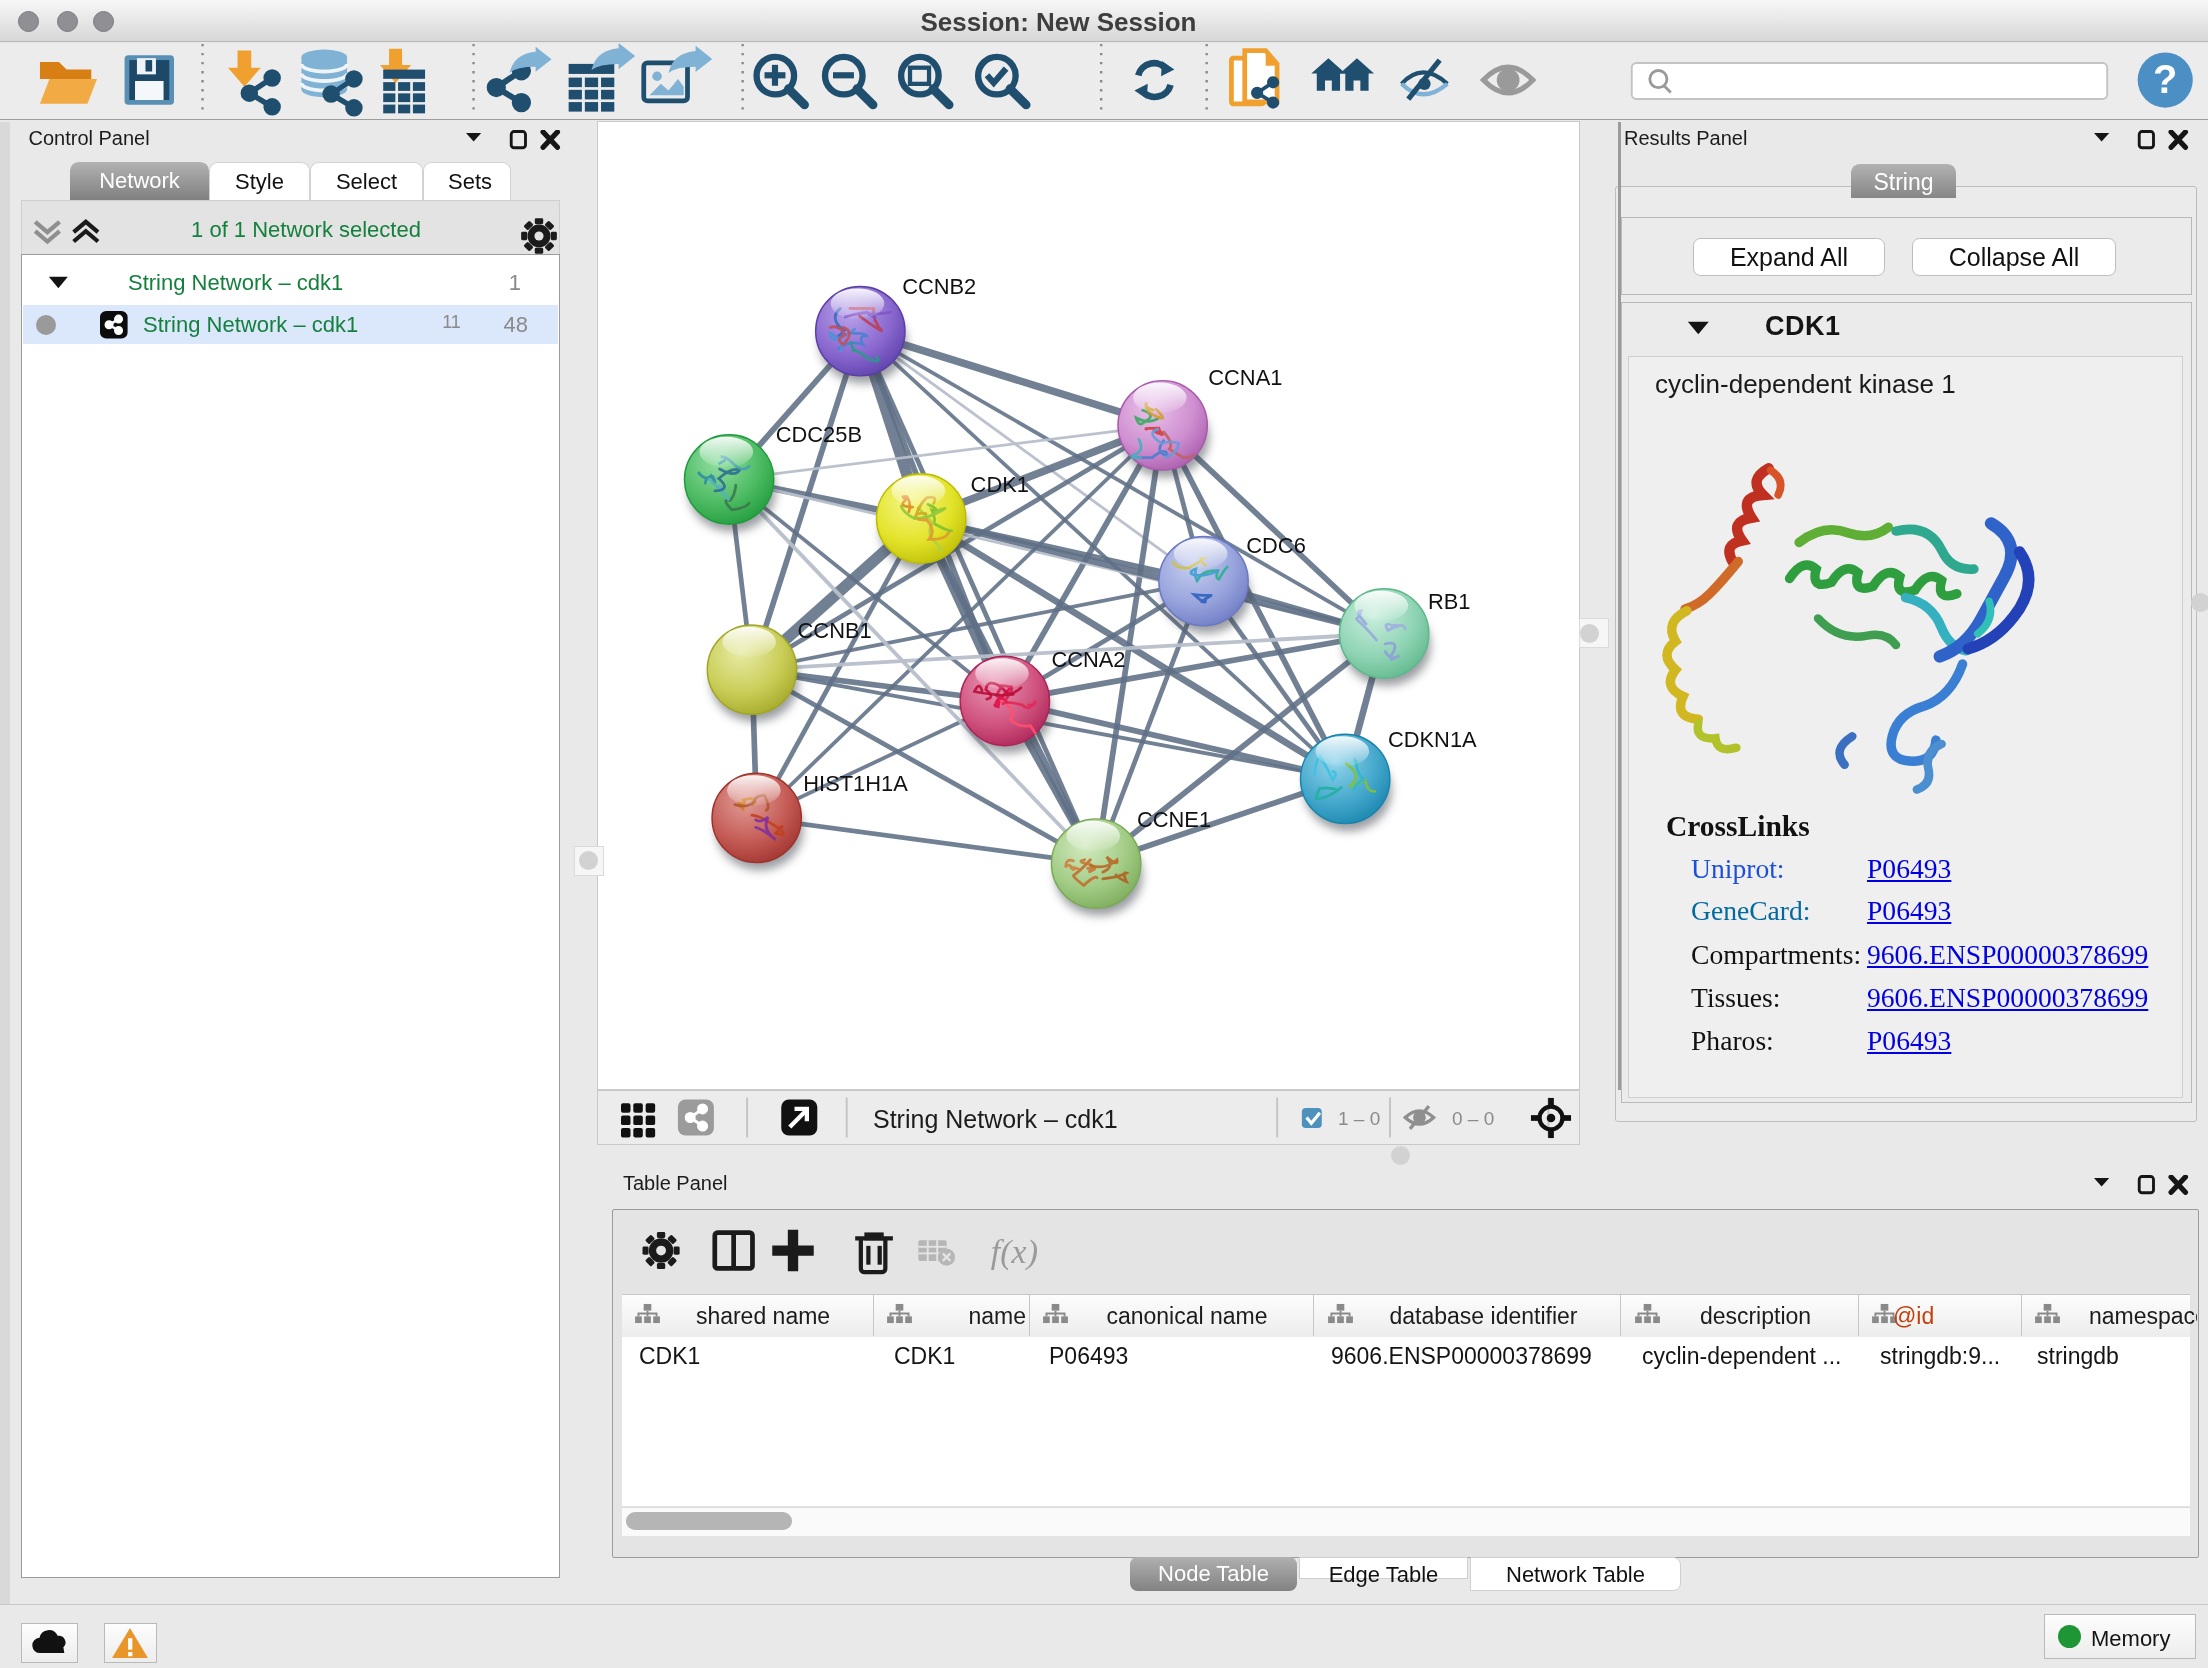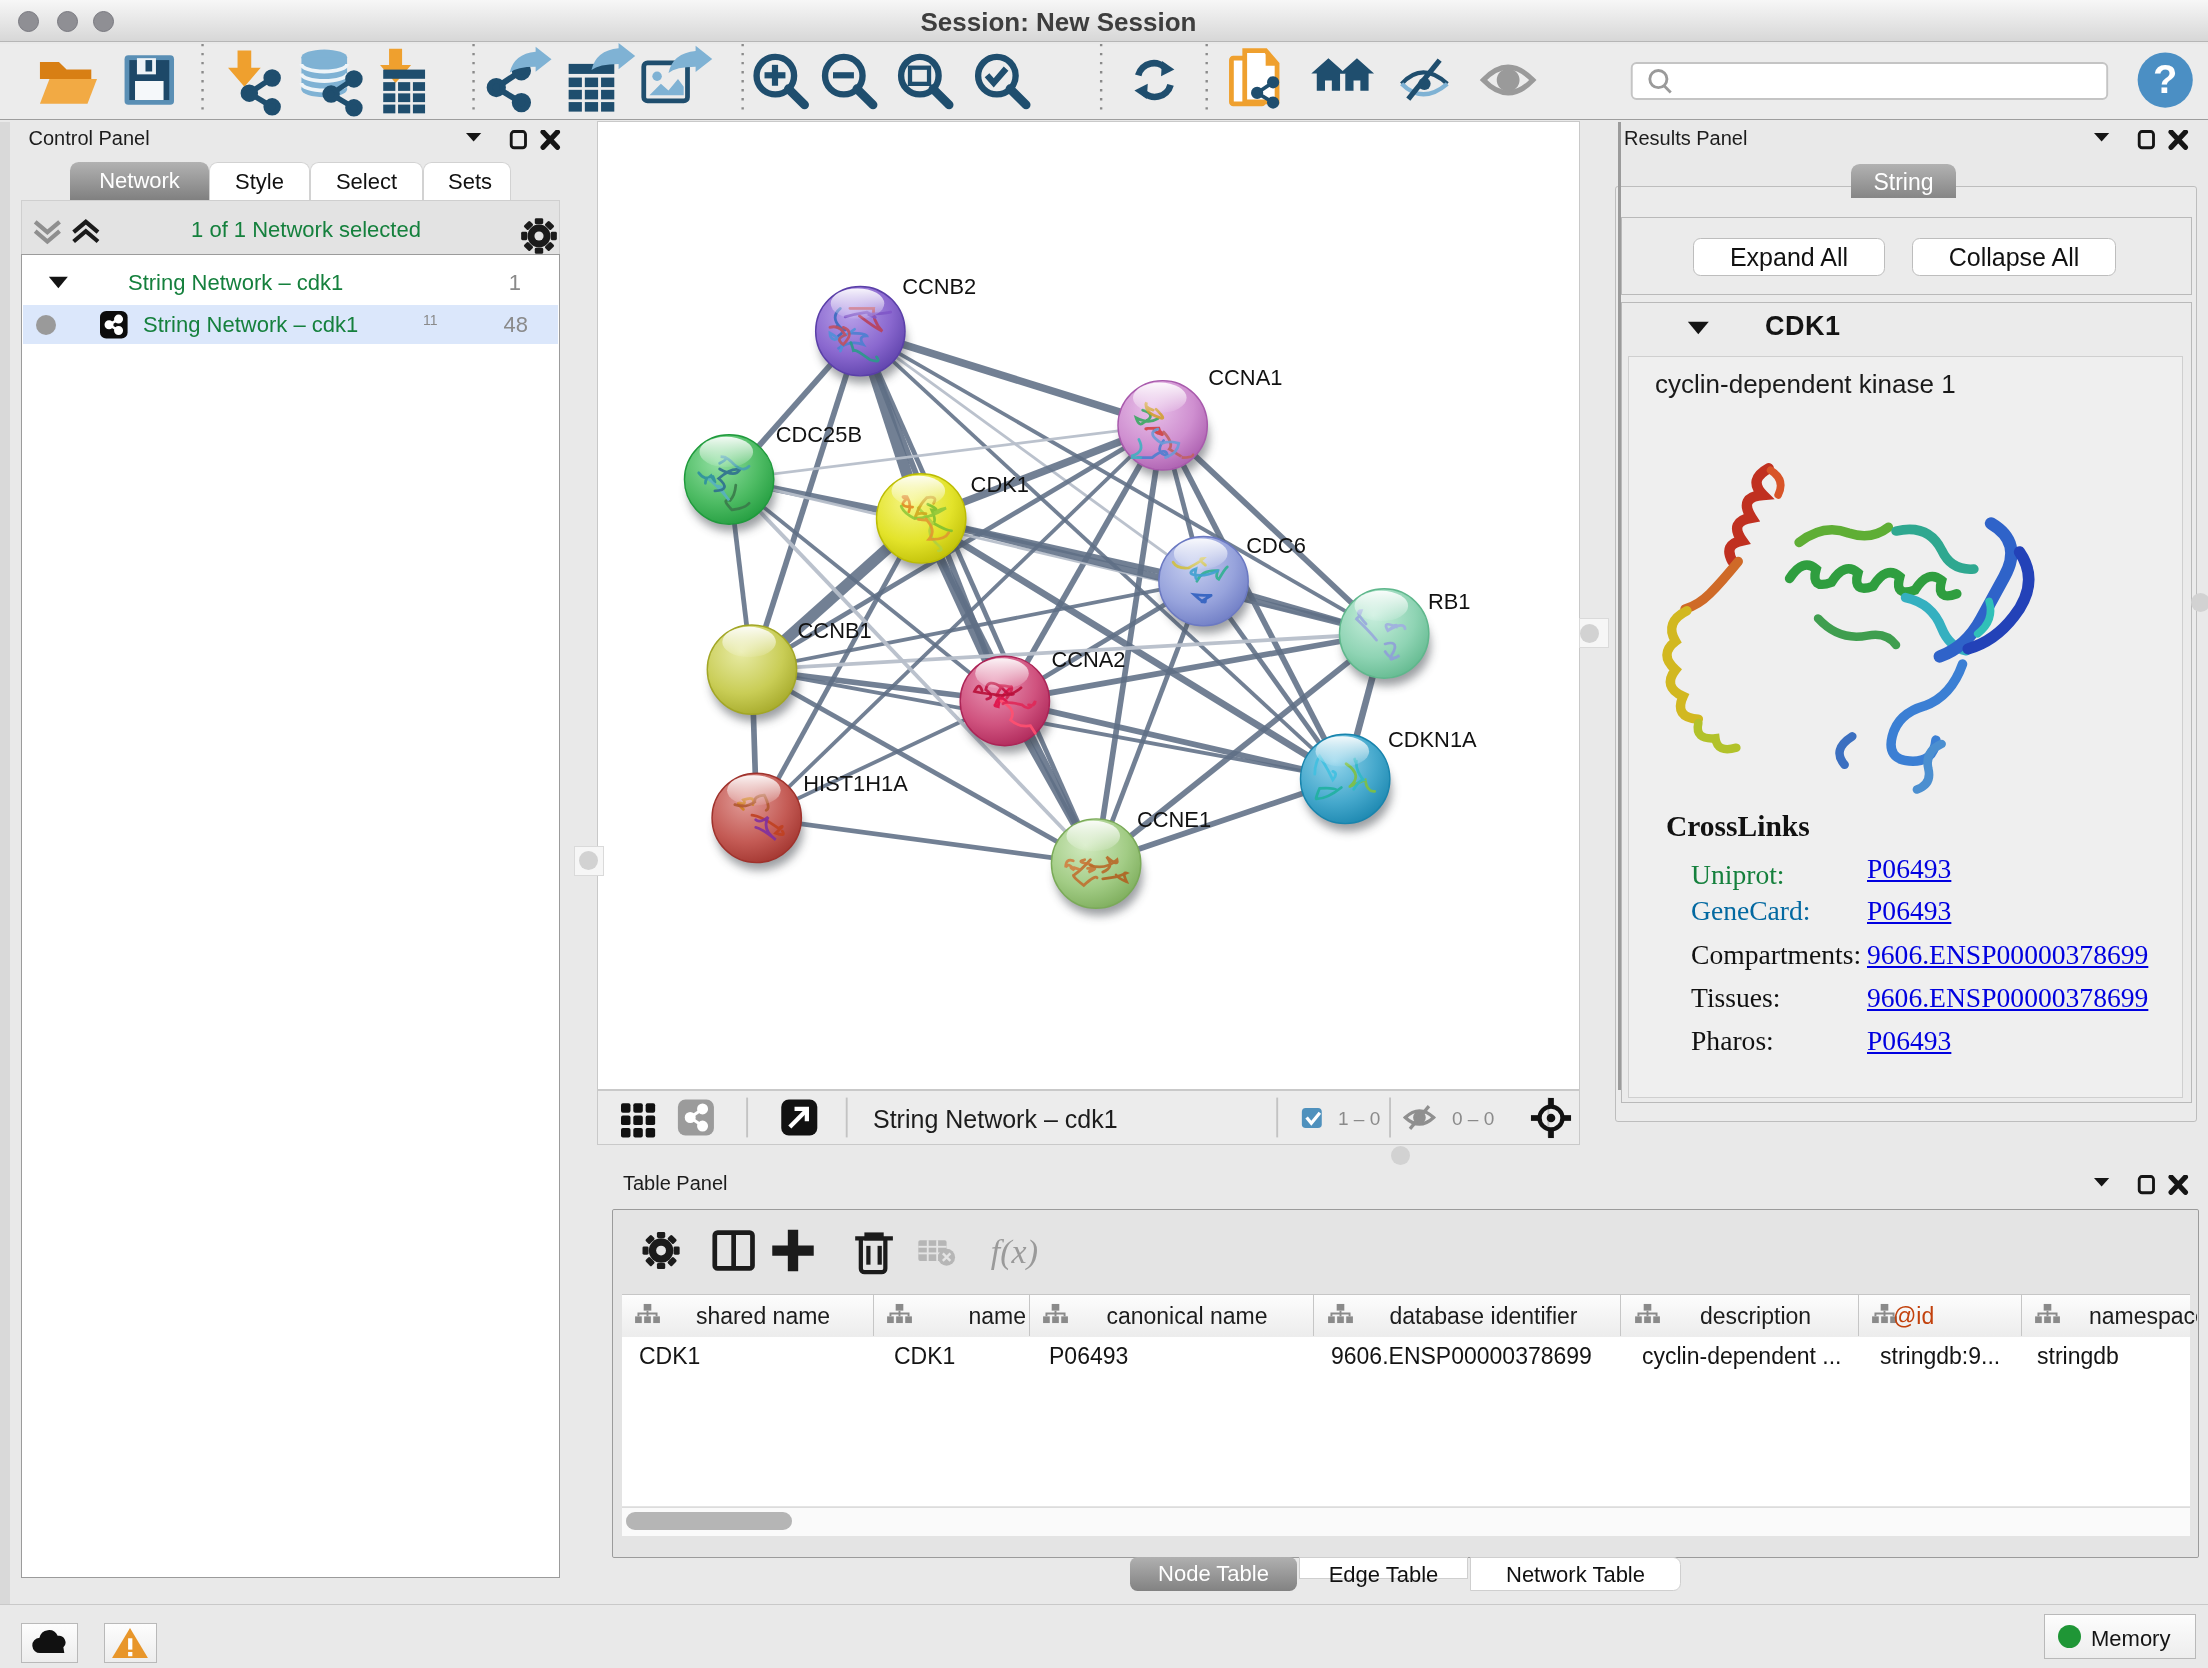--- a/index.html
+++ b/index.html
@@ -196,21 +196,21 @@
     <rect x="0" y="0" width="29" height="29" rx="6.5" fill="#0c0c0c"></rect>
 <g stroke="#fff" stroke-width="2.7" fill="#fff">
       <line x1="19.5" y1="8.5" x2="9.5" y2="14.5"></line>
       <line x1="9.5" y1="14.5" x2="19.5" y2="20.5"></line>
 <circle cx="19.5" cy="8.5" r="3.4"></circle>
       <circle cx="9.5" cy="14.5" r="3.4"></circle>
       <circle cx="19.5" cy="20.5" r="3.4"></circle>
     </g>
   </svg>
 <div class="abs t23" style="left:143px;top:312px;">String Network – cdk1</div>
-<div class="abs" style="left:423px;top:312px;width:57px;text-align:left;font-size:14px;color:#8a8a8a;">11</div>
+<div class="abs" style="left:423px;top:312px;width:57px;text-align:center;font-size:18px;color:#8a8a8a;">11</div>
 <div class="abs" style="left:471px;top:312px;width:57px;text-align:right;font-size:22px;color:#8a8a8a;">48</div>
 <div class="abs" style="left:597px;top:121px;width:983px;height:969px;background:#ffffff;border:1px solid #c9c9c9;"></div>
 <svg class="abs" style="left:597px;top:119px" width="983" height="971" viewBox="0 0 1034 1021">
     <line x1="277" y1="223" x2="595" y2="322" stroke="#5f6e85" stroke-width="8" stroke-opacity="0.88"></line>
 <line x1="277" y1="223" x2="139" y2="379" stroke="#5f6e85" stroke-width="6" stroke-opacity="0.88"></line>
 <line x1="277" y1="223" x2="341" y2="420" stroke="#5f6e85" stroke-width="12" stroke-opacity="0.88"></line>
 <line x1="277" y1="223" x2="638" y2="486" stroke="#b7bfca" stroke-width="3" stroke-opacity="0.95"></line>
 <line x1="277" y1="223" x2="828" y2="541" stroke="#5f6e85" stroke-width="4" stroke-opacity="0.88"></line>
 <line x1="277" y1="223" x2="163" y2="579" stroke="#5f6e85" stroke-width="6" stroke-opacity="0.88"></line>
 <line x1="277" y1="223" x2="429" y2="612" stroke="#5f6e85" stroke-width="6" stroke-opacity="0.88"></line>
@@ -509,21 +509,21 @@
 <path d="M292 198 q28 6 38 32 q8 20 26 24" stroke="#35b0c0" stroke-width="10"></path>
 <path d="M382 120 q34 20 14 56 l-24 44 q-16 30 -44 40" stroke="#2f63c9" stroke-width="13"></path>
 <path d="M412 150 q22 32 -6 68 q-20 26 -48 34" stroke="#2342b8" stroke-width="12"></path>
 <path d="M352 268 q-12 34 -40 44 q-28 8 -34 32 q-6 24 18 26 q26 2 28 -22" stroke="#3b7fd4" stroke-width="10"></path>
 <path d="M330 352 q-18 8 -14 26 q4 16 -12 22" stroke="#4b8fd0" stroke-width="9"></path>
 <path d="M236 344 q-22 14 -8 30" stroke="#3b6fc0" stroke-width="9"></path>
 <path d="M368 236 q18 -14 12 -34" stroke="#30c0b8" stroke-width="8"></path>
 </g>
   </svg>
 <div class="abs" style="left:1666px;top:810px;font-family:'Liberation Serif',serif;font-size:29.5px;font-weight:bold;color:#111;">CrossLinks</div>
-<div class="abs" style="left:1691px;top:853px;font-family:'Liberation Serif',serif;font-size:27.6px;color:#15803d;margin-top:6px;">Uniprot:</div>
+<div class="abs" style="left:1691px;top:853px;font-family:'Liberation Serif',serif;font-size:27.6px;color:#1d4ed8;">Uniprot:</div>
 <div class="abs" style="left:1867px;top:853px;font-family:'Liberation Serif',serif;font-size:27.6px;color:#0000e0;text-decoration:underline;">P06493</div>
 <div class="abs" style="left:1691px;top:895px;font-family:'Liberation Serif',serif;font-size:27.6px;color:#0369a1;">GeneCard:</div>
 <div class="abs" style="left:1867px;top:895px;font-family:'Liberation Serif',serif;font-size:27.6px;color:#0000e0;text-decoration:underline;">P06493</div>
 <div class="abs" style="left:1691px;top:939px;font-family:'Liberation Serif',serif;font-size:27.6px;color:#111;">Compartments:</div>
 <div class="abs" style="left:1867px;top:939px;font-family:'Liberation Serif',serif;font-size:27.6px;color:#0000e0;text-decoration:underline;">9606.ENSP00000378699</div>
 <div class="abs" style="left:1691px;top:982px;font-family:'Liberation Serif',serif;font-size:27.6px;color:#111;">Tissues:</div>
 <div class="abs" style="left:1867px;top:982px;font-family:'Liberation Serif',serif;font-size:27.6px;color:#0000e0;text-decoration:underline;">9606.ENSP00000378699</div>
 <div class="abs" style="left:1691px;top:1025px;font-family:'Liberation Serif',serif;font-size:27.6px;color:#111;">Pharos:</div>
 <div class="abs" style="left:1867px;top:1025px;font-family:'Liberation Serif',serif;font-size:27.6px;color:#0000e0;text-decoration:underline;">P06493</div>
 <div class="abs" style="left:586px;top:1153px;width:1623px;height:449px;background:#e9e9e9;"></div>

